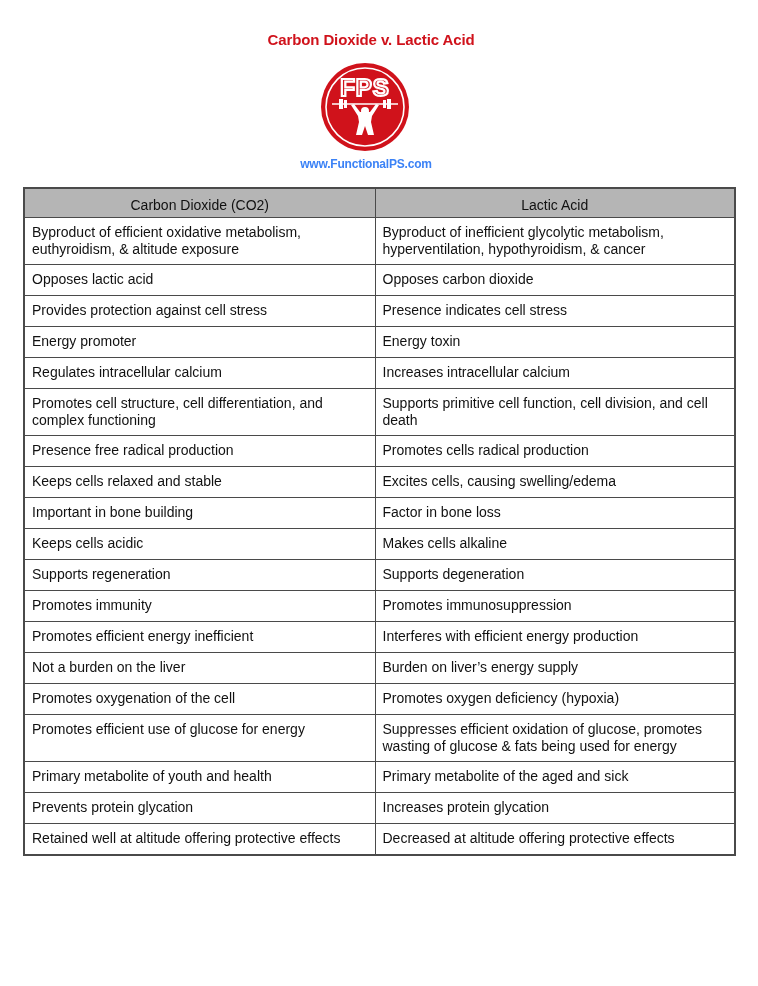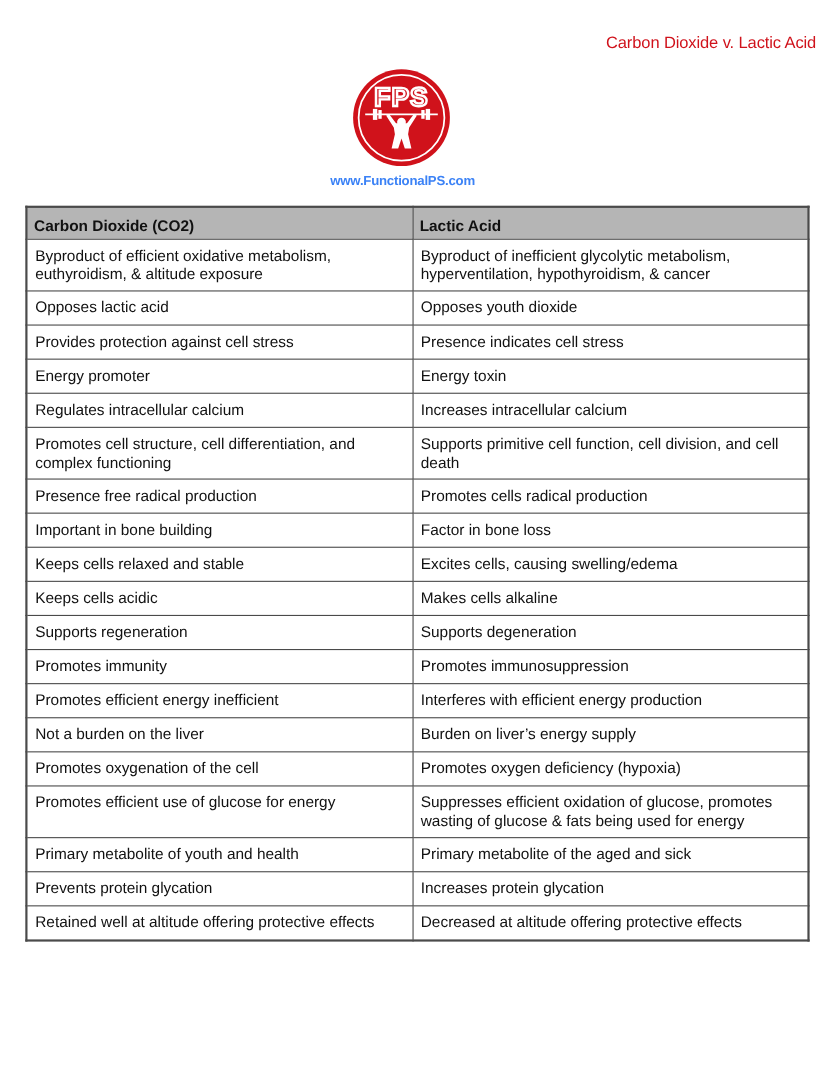--- a/index.html
+++ b/index.html
@@ -9,23 +9,23 @@
       position: relative;
       overflow: hidden;
       font-family: "Liberation Sans", sans-serif;
       color: #111;
     }
     .title {
       position: absolute;
       top: 31px;
       left: 0;
       width: 742px;
-      text-align: right;
+      text-align: center;
       font-size: 15px;
-      font-weight: normal;
+      font-weight: bold;
       color: #d0121b;
       letter-spacing: -0.1px;
     }
     .logo {
       position: absolute;
       top: 62px;
       left: 320px;
       width: 90px;
       height: 90px;
     }
@@ -51,22 +51,22 @@
     }
     table.compare th, table.compare td {
       border: 1.5px solid #4a4a4a;
       font-size: 14px;
       line-height: 17px;
       vertical-align: top;
       text-align: left;
     }
     table.compare th {
       background: #b5b5b5;
-      font-weight: bold;
-      text-align: left;
+      font-weight: normal;
+      text-align: center;
       height: 29px;
       padding: 6px 6px 0 6px;
       box-sizing: border-box;
       vertical-align: middle;
     }
     table.compare td {
       padding: 6px 7px 6px 7px;
       height: 18px;
     }
     col.c1 { width: 351px; }
@@ -105,21 +105,21 @@
       <th>Lactic Acid</th>
     </tr>
   </thead>
   <tbody id="table-body">
       <tr>
         <td>Byproduct of efficient oxidative metabolism, euthyroidism, &amp; altitude exposure</td>
         <td>Byproduct of inefficient glycolytic metabolism, hyperventilation, hypothyroidism, &amp; cancer</td>
       </tr>
       <tr>
         <td>Opposes lactic acid</td>
-        <td>Opposes youth dioxide</td>
+        <td>Opposes carbon dioxide</td>
       </tr>
       <tr>
         <td>Provides protection against cell stress</td>
         <td>Presence indicates cell stress</td>
       </tr>
       <tr>
         <td>Energy promoter</td>
         <td>Energy toxin</td>
       </tr>
       <tr>
@@ -128,26 +128,26 @@
       </tr>
       <tr>
         <td>Promotes cell structure, cell differentiation, and complex functioning</td>
         <td>Supports primitive cell function, cell division, and cell death</td>
       </tr>
       <tr>
         <td>Presence free radical production</td>
         <td>Promotes cells radical production</td>
       </tr>
       <tr>
+        <td>Keeps cells relaxed and stable</td>
+        <td>Excites cells, causing swelling/edema</td>
+      </tr>
+      <tr>
         <td>Important in bone building</td>
         <td>Factor in bone loss</td>
-      </tr>
-      <tr>
-        <td>Keeps cells relaxed and stable</td>
-        <td>Excites cells, causing swelling/edema</td>
       </tr>
       <tr>
         <td>Keeps cells acidic</td>
         <td>Makes cells alkaline</td>
       </tr>
       <tr>
         <td>Supports regeneration</td>
         <td>Supports degeneration</td>
       </tr>
       <tr>

